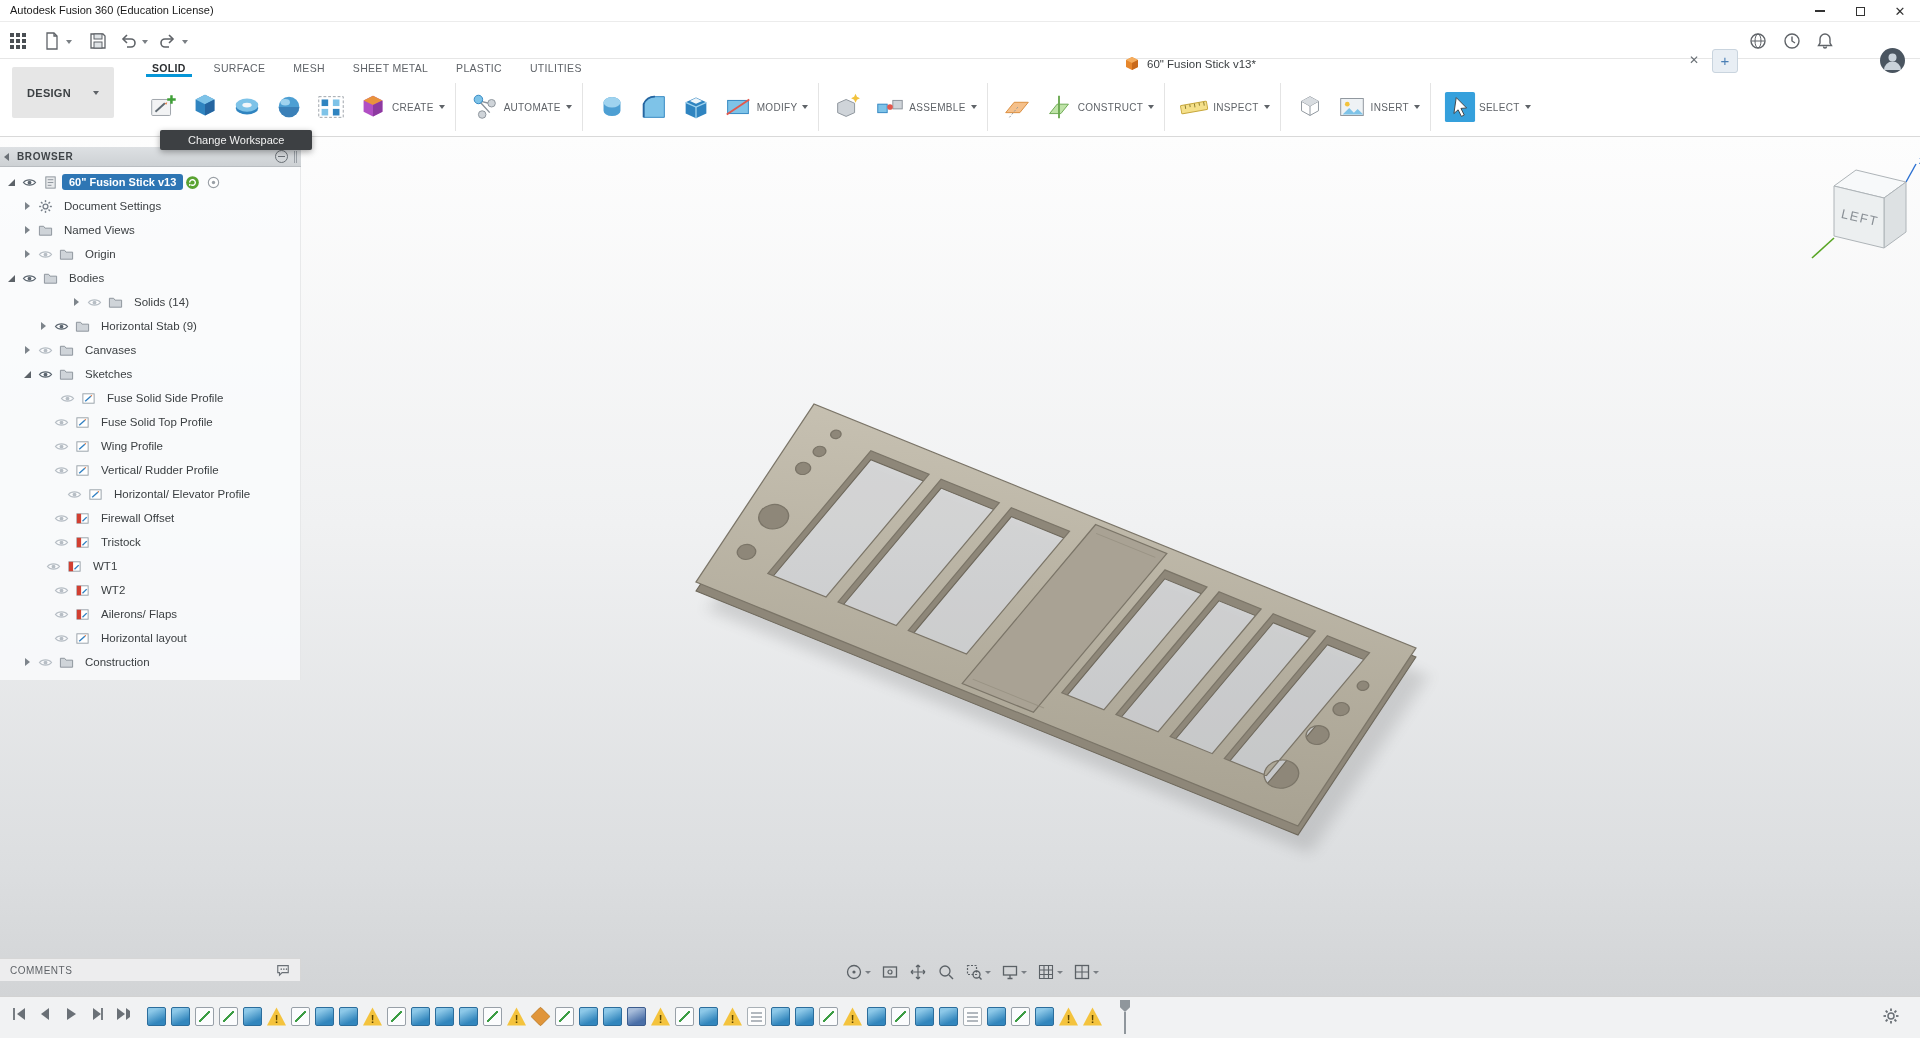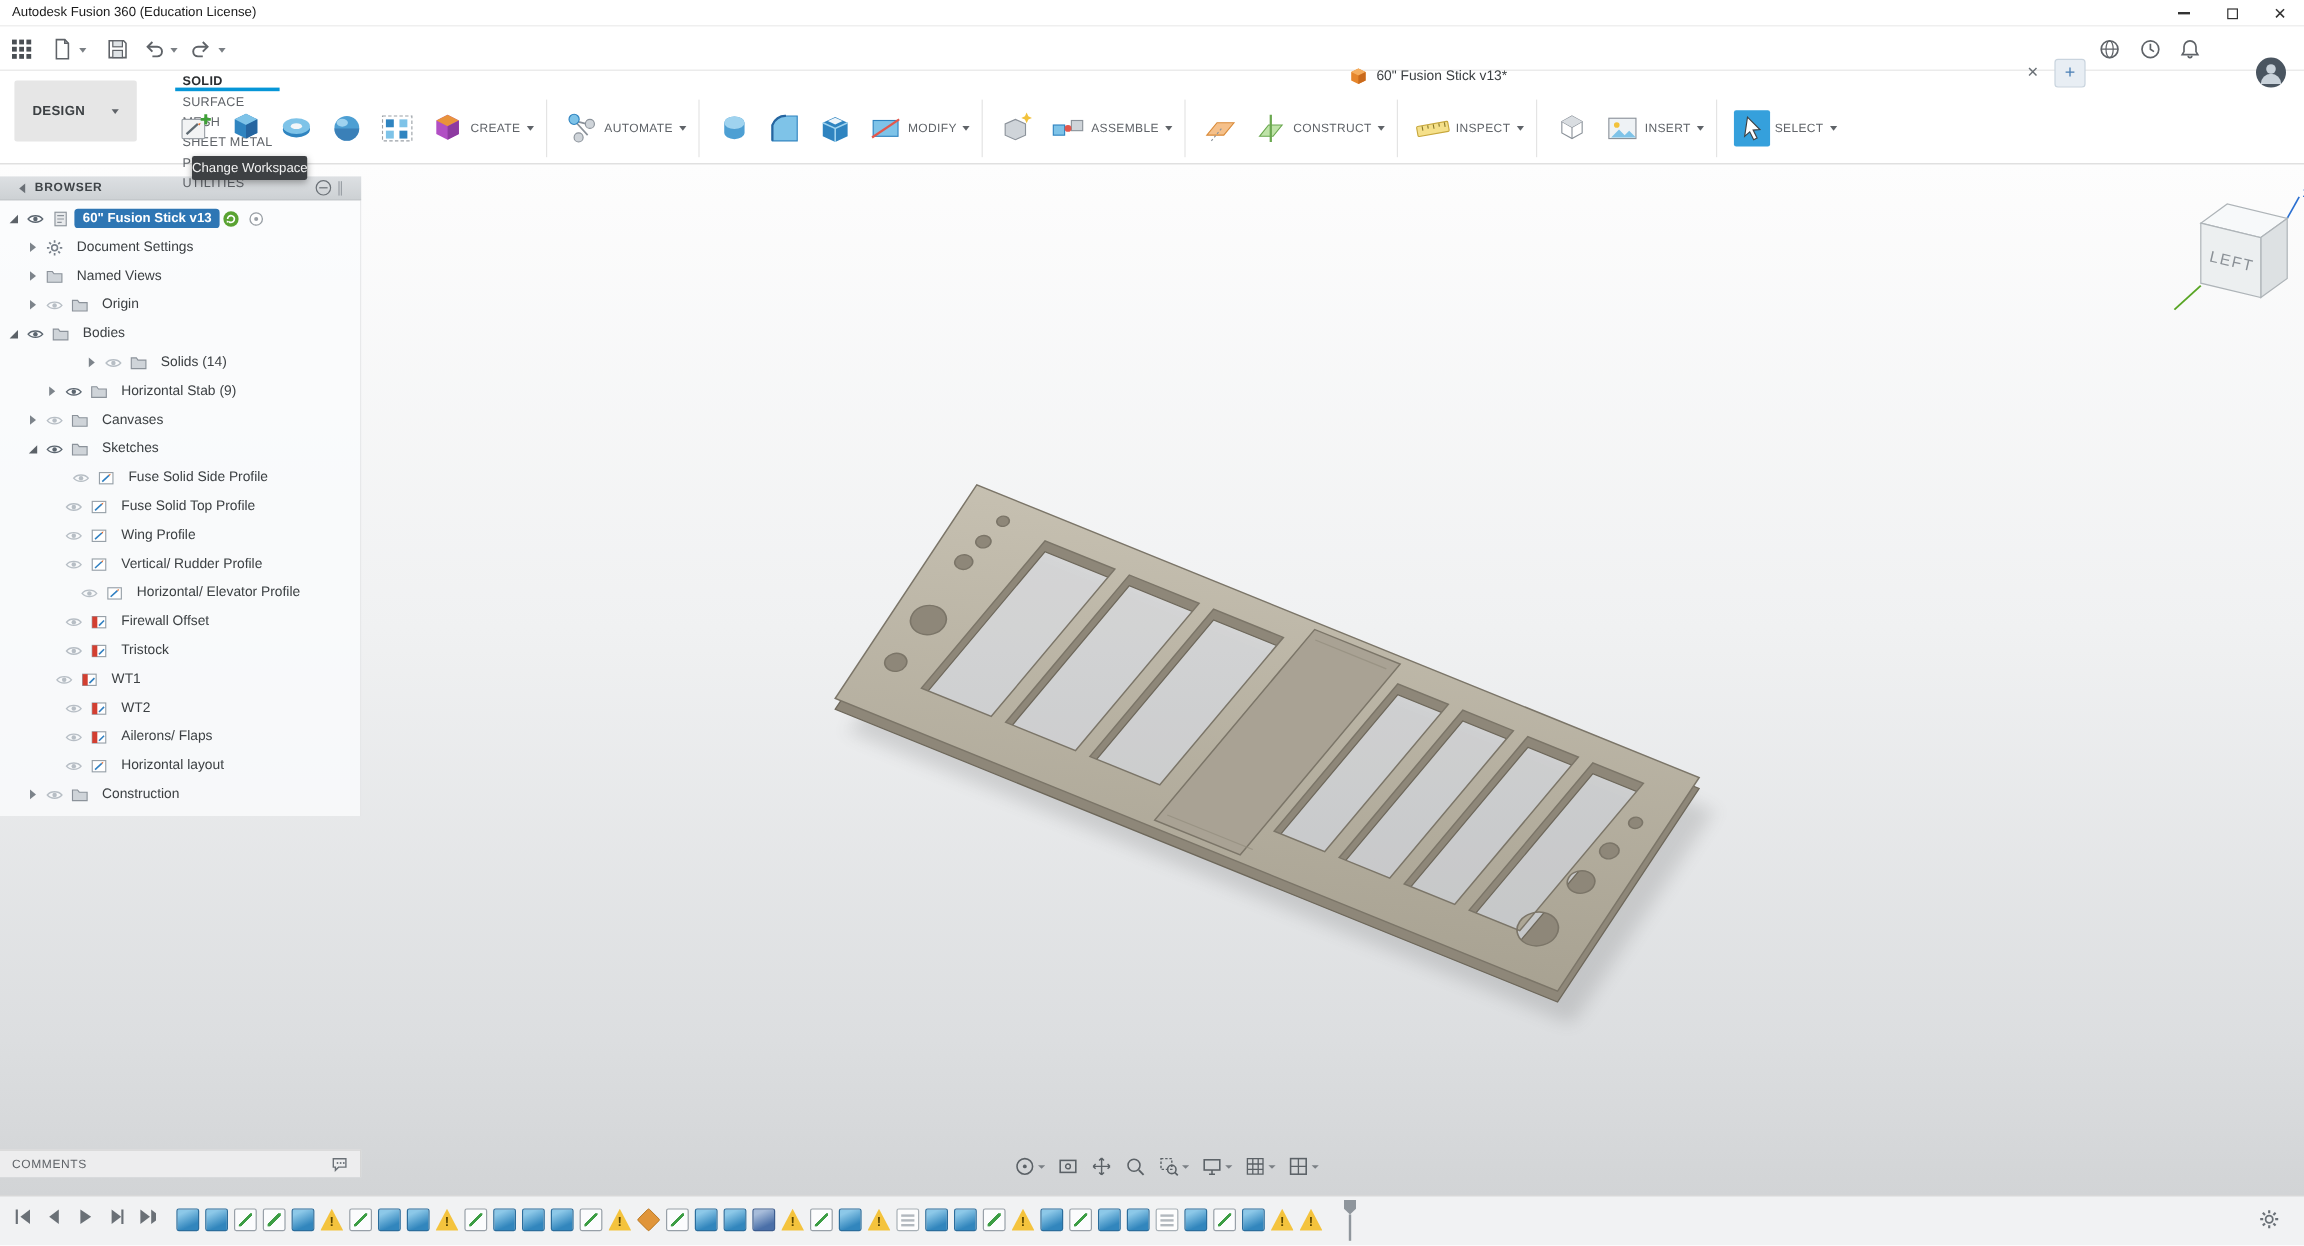--- a/index.html
+++ b/index.html
@@ -25,45 +25,45 @@
   .doc-tab-title { font-size:11.5px; color:#3c4043; }
   .tab-close { position:absolute; left:1686px; top:30px; width:16px; height:16px; color:#6a7076; font-size:12px; line-height:16px; text-align:center; }
   .newtab { position:absolute; left:1712px; top:27px; width:26px; height:24px; background:#e8eef4; border:1px solid #c9d4de; border-radius:3px; color:#4a7fb5; font-size:15px; line-height:22px; text-align:center; }
   .avatar { position:absolute; left:1880px; top:26px; width:25px; height:25px; border-radius:50%; background:#4a5560; overflow:hidden; }
   .avatar svg { width:100%; height:100%; }
 
   
   .ribbon { position:absolute; left:0; top:59px; width:100%; height:78px; background:#ffffff; border-bottom:1px solid #d9d9d9; z-index:28; }
   .design-btn { position:absolute; left:12px; top:8px; width:102px; height:51px; background:#e6e6e6; border-radius:2px; display:flex; align-items:center; justify-content:center; gap:22px; font-size:11px; color:#3c4043; font-weight:bold; letter-spacing:.3px; }
   .caret { width:0; height:0; border-left:3.5px solid transparent; border-right:3.5px solid transparent; border-top:4px solid #5f6368; display:inline-block; }
-  .ws-tabs { position:absolute; left:138px; top:0; height:18px; display:flex;flex-direction:column; }
+  .ws-tabs { position:absolute; left:138px; top:0; height:18px; display:flex; }
   .ws-tab { font-size:10.5px; color:#5f6368; padding:3px 14px 2px 14px; letter-spacing:.3px; position:relative; white-space:nowrap; }
   .ws-tab.active { color:#2b2e31; font-weight:bold; }
   .ws-tab.active::after { content:""; position:absolute; left:8px; right:8px; bottom:0; height:3px; background:#0696d7; }
   .ribbon-tools { position:absolute; left:138px; top:18px; height:60px; display:flex; align-items:stretch; }
   .rgroup { display:flex; align-items:center; padding:0 6px; }
   .ricons { display:flex; align-items:center; gap:4px; height:44px; }
   .ribtn { width:38px; height:42px; display:flex; align-items:center; justify-content:center; border-radius:2px; }
   .ribtn svg { width:32px; height:32px; }
   .rlabel { height:14px; display:flex; align-items:center; gap:5px; font-size:10px; color:#5f6368; letter-spacing:.3px; white-space:nowrap; }
   .vsep { width:1px; background:#e4e4e4; margin:6px 4px; }
 
   
-  .tooltip { position:absolute; left:160px; top:130px; background:#3d4043; color:#f2f2f2; font-size:11px; padding:4px 0; border-radius:2px; box-shadow:0 2px 6px rgba(0,0,0,.35); z-index:50; white-space:nowrap; }
+  .tooltip { position:absolute; left:160px; top:130px; background:#3d4043; color:#f2f2f2; font-size:11px; padding:4px 28px; border-radius:2px; box-shadow:0 2px 6px rgba(0,0,0,.35); z-index:50; white-space:nowrap; }
 
   
   .canvas { position:absolute; left:0; top:137px; width:1920px; height:859px; background:linear-gradient(180deg,#fdfdfd 0%,#f0f1f2 45%,#dcdee0 85%,#d2d4d6 100%); z-index:1; }
   #model-svg { position:absolute; left:0; top:0; width:1920px; height:1038px; z-index:2; pointer-events:none; }
 
   
   .viewcube { position:absolute; left:1806px; top:152px; width:120px; height:120px; z-index:6; }
 
   
   .browser { position:absolute; left:0; top:147px; width:301px; z-index:8; }
-  .browser-header { height:20px; background:linear-gradient(#dde0e3,#cdd1d4); border-bottom:1px solid #b9bdc1; display:flex; align-items:center; padding:0 16px; position:relative; }
+  .browser-header { height:20px; background:linear-gradient(#dde0e3,#cdd1d4); border-bottom:1px solid #b9bdc1; display:flex; align-items:center; padding:0 4px; position:relative; }
   .bh-collapse { width:0; height:0; border-top:4px solid transparent; border-bottom:4px solid transparent; border-right:5px solid #6a7076; margin-right:8px; }
   .bh-title { font-size:10px; font-weight:bold; color:#3f4448; letter-spacing:.6px; flex:1; }
   .bh-minus { width:13px; height:13px; border:1.2px solid #6a7076; border-radius:50%; position:relative; margin-right:6px; }
   .bh-minus::after { content:""; position:absolute; left:2px; right:2px; top:4.5px; height:1.5px; background:#6a7076; }
   .bh-grip { width:3px; height:12px; border-left:1px solid #9aa0a6; border-right:1px solid #9aa0a6; }
   .browser-body { background:rgba(250,251,252,.82); border-right:1px solid rgba(0,0,0,.07); padding:3px 0 6px 0; }
   .trow { display:flex; align-items:center; height:24px; font-size:11.5px; color:#3c4043; }
   .exp { width:12px; height:12px; margin-right:2px; position:relative; flex:0 0 12px; }
   .exp.closed::after { content:""; position:absolute; left:3px; top:2px; border-left:5px solid #7d848b; border-top:4px solid transparent; border-bottom:4px solid transparent; }
   .exp.open::after { content:""; position:absolute; left:2px; top:3px; border-bottom:7px solid #5c6268; border-left:7px solid transparent; }

